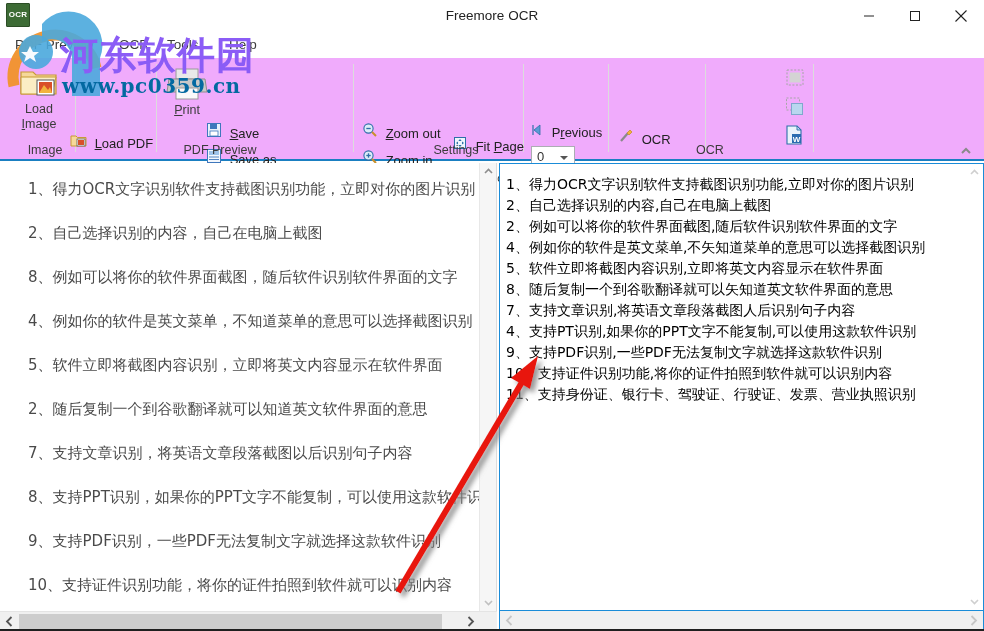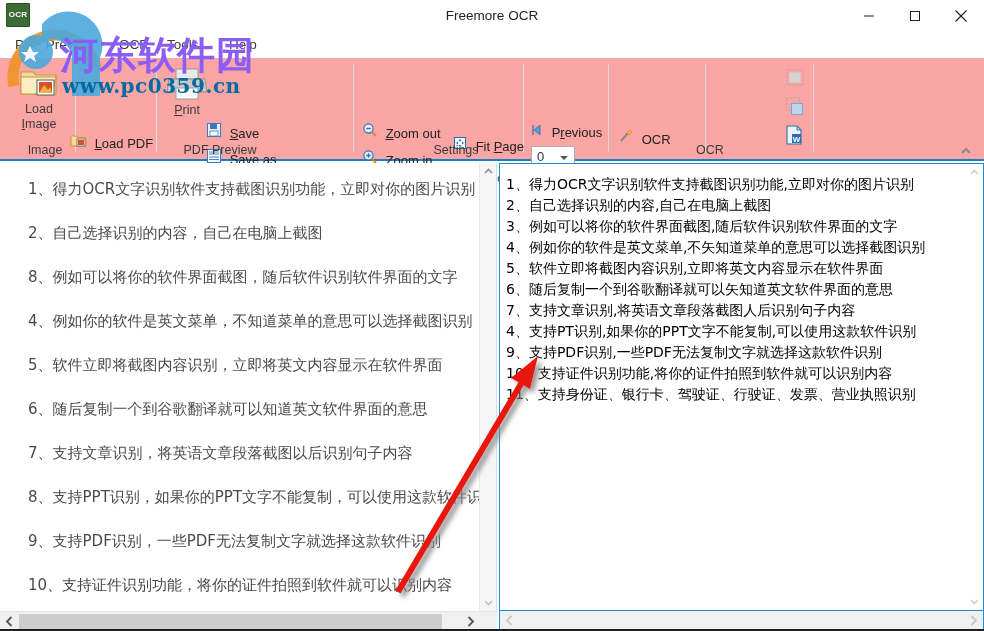--- a/index.html
+++ b/index.html
@@ -22,21 +22,21 @@
   .winbtn{position:absolute;top:0;width:46px;height:32px;cursor:default;}
   .winbtn svg{position:absolute;left:50%;top:50%;transform:translate(-50%,-50%);}
   #btn-min{right:92px;} #btn-max{right:46px;} #btn-close{right:0;}
 
   
   .menubar{position:absolute;left:0;top:32px;width:984px;height:26px;background:#fff;}
   .menu-item{position:absolute;top:0;height:26px;line-height:26px;font-size:13.5px;color:#3b3b3b;
     padding:0 7px;cursor:default;}
 
   
-  .ribbon{position:absolute;left:0;top:58px;width:984px;height:103px;background:#fca5a5;
+  .ribbon{position:absolute;left:0;top:58px;width:984px;height:103px;background:#f0abfc;
     border-bottom:2px solid #1a7fc1;box-sizing:border-box;}
   .rib-sep{position:absolute;top:6px;width:1px;height:88px;background:#dcdcdc;}
   .grp-label{position:absolute;bottom:2px;font-size:12.5px;color:#3b3b3b;text-align:center;
     white-space:nowrap;}
 
   .bigbtn{position:absolute;text-align:center;cursor:default;}
   .bigbtn .lbl{font-size:12.5px;color:#3b3b3b;line-height:15px;}
   .smallbtn{position:absolute;height:22px;line-height:22px;font-size:13px;color:#222;
     white-space:nowrap;cursor:default;}
   .smallbtn .ico{display:inline-block;vertical-align:middle;margin-right:4px;}
@@ -356,21 +356,21 @@
       </svg>
     </div>
   </div>
 
   <div class="panel-left">
     <div class="doc-line" style="top:17px">1、得力OCR文字识别软件支持截图识别功能，立即对你的图片识别</div>
     <div class="doc-line" style="top:61px">2、自己选择识别的内容，自己在电脑上截图</div>
     <div class="doc-line" style="top:105px">8、例如可以将你的软件界面截图，随后软件识别软件界面的文字</div>
     <div class="doc-line" style="top:149px">4、例如你的软件是英文菜单，不知道菜单的意思可以选择截图识别</div>
     <div class="doc-line" style="top:193px">5、软件立即将截图内容识别，立即将英文内容显示在软件界面</div>
-    <div class="doc-line" style="top:237px">6、随后复制一个到谷歌翻译就可以知道英文软件界面的意思</div>
+    <div class="doc-line" style="top:237px">2、随后复制一个到谷歌翻译就可以知道英文软件界面的意思</div>
     <div class="doc-line" style="top:281px">7、支持文章识别，将英语文章段落截图以后识别句子内容</div>
     <div class="doc-line" style="top:325px">8、支持PPT识别，如果你的PPT文字不能复制，可以使用这款软件识别</div>
     <div class="doc-line" style="top:369px">9、支持PDF识别，一些PDF无法复制文字就选择这款软件识别</div>
     <div class="doc-line" style="top:413px">10、支持证件识别功能，将你的证件拍照到软件就可以识别内容</div>
 
     <div class="vscroll">
       <div class="arrow up">
         <svg width="17" height="17" viewBox="0 0 17 17">
           <path d="M5 10 L8.5 6.5 L12 10" fill="none" stroke="#8d8d8d" stroke-width="1.6"></path>
         </svg>
@@ -379,24 +379,24 @@
         <svg width="17" height="17" viewBox="0 0 17 17">
           <path d="M5 7 L8.5 10.5 L12 7" fill="none" stroke="#c0c0c0" stroke-width="1.6"></path>
         </svg>
       </div>
     </div>
   </div>
 
   <div class="panel-right">
     <div class="ocr-line" style="top:12px">1、得力OCR文字识别软件支持截图识别功能,立即对你的图片识别</div>
     <div class="ocr-line" style="top:33px">2、自己选择识别的内容,自己在电脑上截图</div>
-    <div class="ocr-line" style="top:54px">3、例如可以将你的软件界面截图,随后软件识别软件界面的文字</div>
+    <div class="ocr-line" style="top:54px">2、例如可以将你的软件界面截图,随后软件识别软件界面的文字</div>
     <div class="ocr-line" style="top:75px">4、例如你的软件是英文菜单,不矢知道菜单的意思可以选择截图识别</div>
     <div class="ocr-line" style="top:96px">5、软件立即将截图内容识别,立即将英文内容显示在软件界面</div>
-    <div class="ocr-line" style="top:117px">6、随后复制一个到谷歌翻译就可以矢知道英文软件界面的意思</div>
+    <div class="ocr-line" style="top:117px">8、随后复制一个到谷歌翻译就可以矢知道英文软件界面的意思</div>
     <div class="ocr-line" style="top:138px">7、支持文章识别,将英语文章段落截图人后识别句子内容</div>
     <div class="ocr-line" style="top:159px">4、支持PT识别,如果你的PPT文字不能复制,可以使用这款软件识别</div>
     <div class="ocr-line" style="top:180px">9、支持PDF识别,一些PDF无法复制文字就选择这款软件识别</div>
     <div class="ocr-line" style="top:201px">10、支持证件识别功能,将你的证件拍照到软件就可以识别内容</div>
     <div class="ocr-line" style="top:222px">11、支持身份证、银行卡、驾驶证、行驶证、发票、营业执照识别</div>
 
     <div class="vscroll" style="background:#fff;border-left:none;">
       <div class="arrow up">
         <svg width="17" height="17" viewBox="0 0 17 17">
           <path d="M5 10 L8.5 6.5 L12 10" fill="none" stroke="#cfcfcf" stroke-width="1.6"></path>

